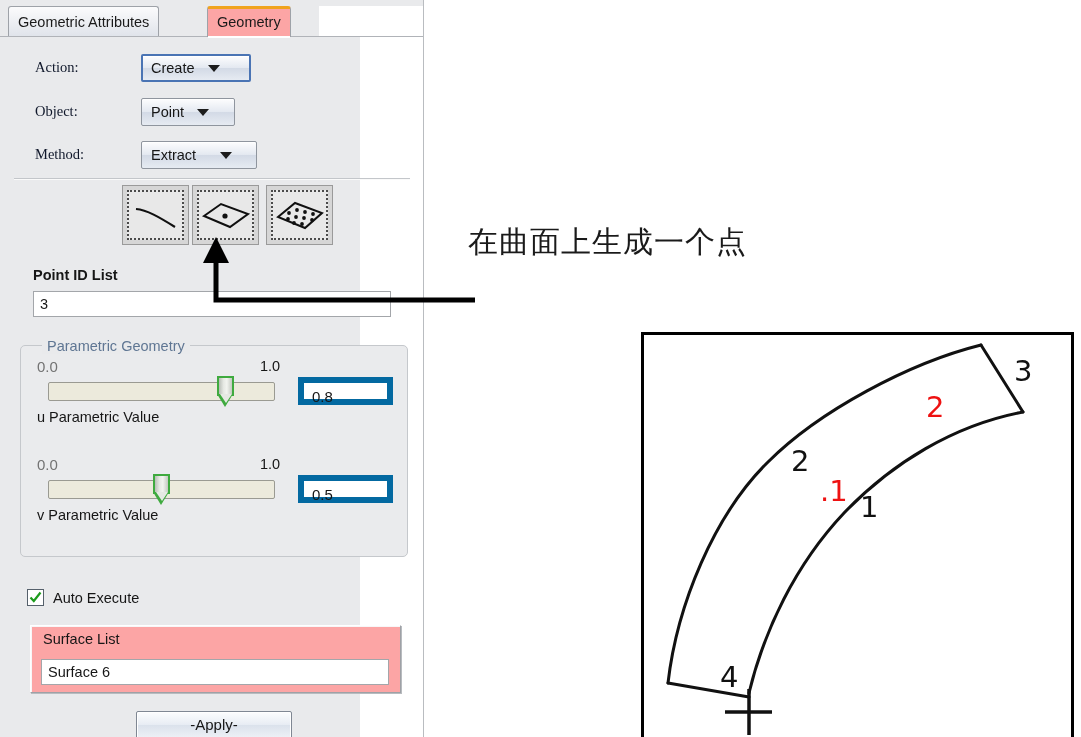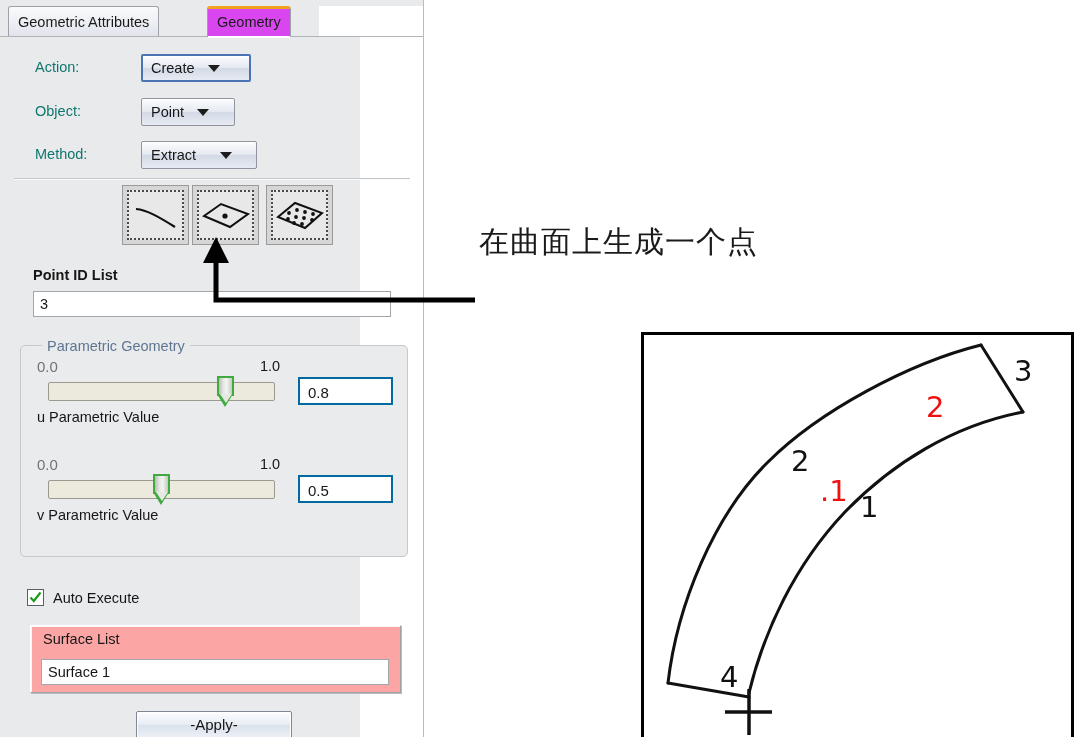--- a/index.html
+++ b/index.html
@@ -58,21 +58,21 @@
     border-radius: 3px 3px 0 0;
     white-space: nowrap;
     line-height: 20px;
   }
   .tab.inactive {
     left: 8px;
     background: linear-gradient(to bottom, #fbfbfc 0%, #dfe3ea 100%);
   }
   .tab.active {
     left: 207px;
-    background: #d946ef;
+    background: #fca5a5;
     border-color: #9ea2a8;
     border-top: 3px solid #f0a41e;
     padding-top: 3px;
     z-index: 3;
   }
   .tab.active:after {
     content: "";
     position: absolute;
     left: 0; right: 0; bottom: -1px;
     height: 2px;
@@ -91,22 +91,23 @@
   .field-row {
     position: absolute;
     left: 0;
     height: 30px;
   }
   .field-label {
     position: absolute;
     left: 35px;
     top: 5px;
     font-size: 14.5px;
-    color: #0f766e;
+    color: #0f172a;
     white-space: nowrap;
+    font-family: Liberation Serif, serif;
   }
   .dropdown {
     position: absolute;
     left: 141px;
     top: 0;
     height: 28px;
     box-sizing: border-box;
     background: linear-gradient(to bottom, #fdfdfe 0%, #e4e9f1 48%, #d3dae6 52%, #e6ebf2 100%);
     border: 1px solid #8f959e;
     border-radius: 2px;
@@ -252,21 +253,21 @@
     border-left: 6px solid transparent;
     border-right: 6px solid transparent;
     border-top: 9px solid #e6e9e3;
   }
   .sl-value {
     position: absolute;
     left: 278px; top: 19px;
     width: 95px; height: 28px;
     box-sizing: border-box;
     background: #ffffff;
-    border: 2px solid #0369a1;
+    border: 6px solid #0369a1;
     font-size: 15px;
     color: #161616;
     padding: 4px 8px;
     line-height: 19px;
   }
   .sl-caption {
     position: absolute;
     left: 17px; top: 51px;
     font-size: 14.5px;
     color: #161616;
@@ -333,21 +334,21 @@
     font-size: 15px;
     color: #161616;
     text-align: center;
     line-height: 26px;
     box-shadow: inset 0 0 0 1px #ffffff;
   }
 
   
   #annotation {
     position: absolute;
-    left: 479px; top: 222px;
+    left: 468px; top: 222px;
     font-family: Liberation Sans, sans-serif;
     font-size: 30px;
     color: #1a1a1a;
     letter-spacing: 1px;
     white-space: nowrap;
   }
   #leader { position: absolute; left: 200px; top: 235px; }
 
   
   #diagram-box {
@@ -483,21 +484,21 @@
     <span class="cbox">
       <svg width="13" height="13" viewBox="0 0 13 13">
         <path d="M1.5 6.5 L4.8 10 L11.5 1.5" stroke="#1d9c1d" stroke-width="2.2" fill="none"></path>
       </svg>
     </span>
     <span class="lbl">Auto Execute</span>
   </div>
 
   <div id="surface-group">
     <div id="surface-label">Surface List</div>
-    <div id="surface-input">Surface 1</div>
+    <div id="surface-input">Surface 6</div>
   </div>
 
   <div id="apply-btn">-Apply-</div>
 </div>
 <div id="panel-edge"></div>
 
 <div id="annotation">在曲面上生成一个点</div>
 
 <svg id="leader" width="290" height="80" viewBox="0 0 290 80">
   <path d="M275 65 L16 65 L16 22" stroke="#000000" stroke-width="5" fill="none"></path>

